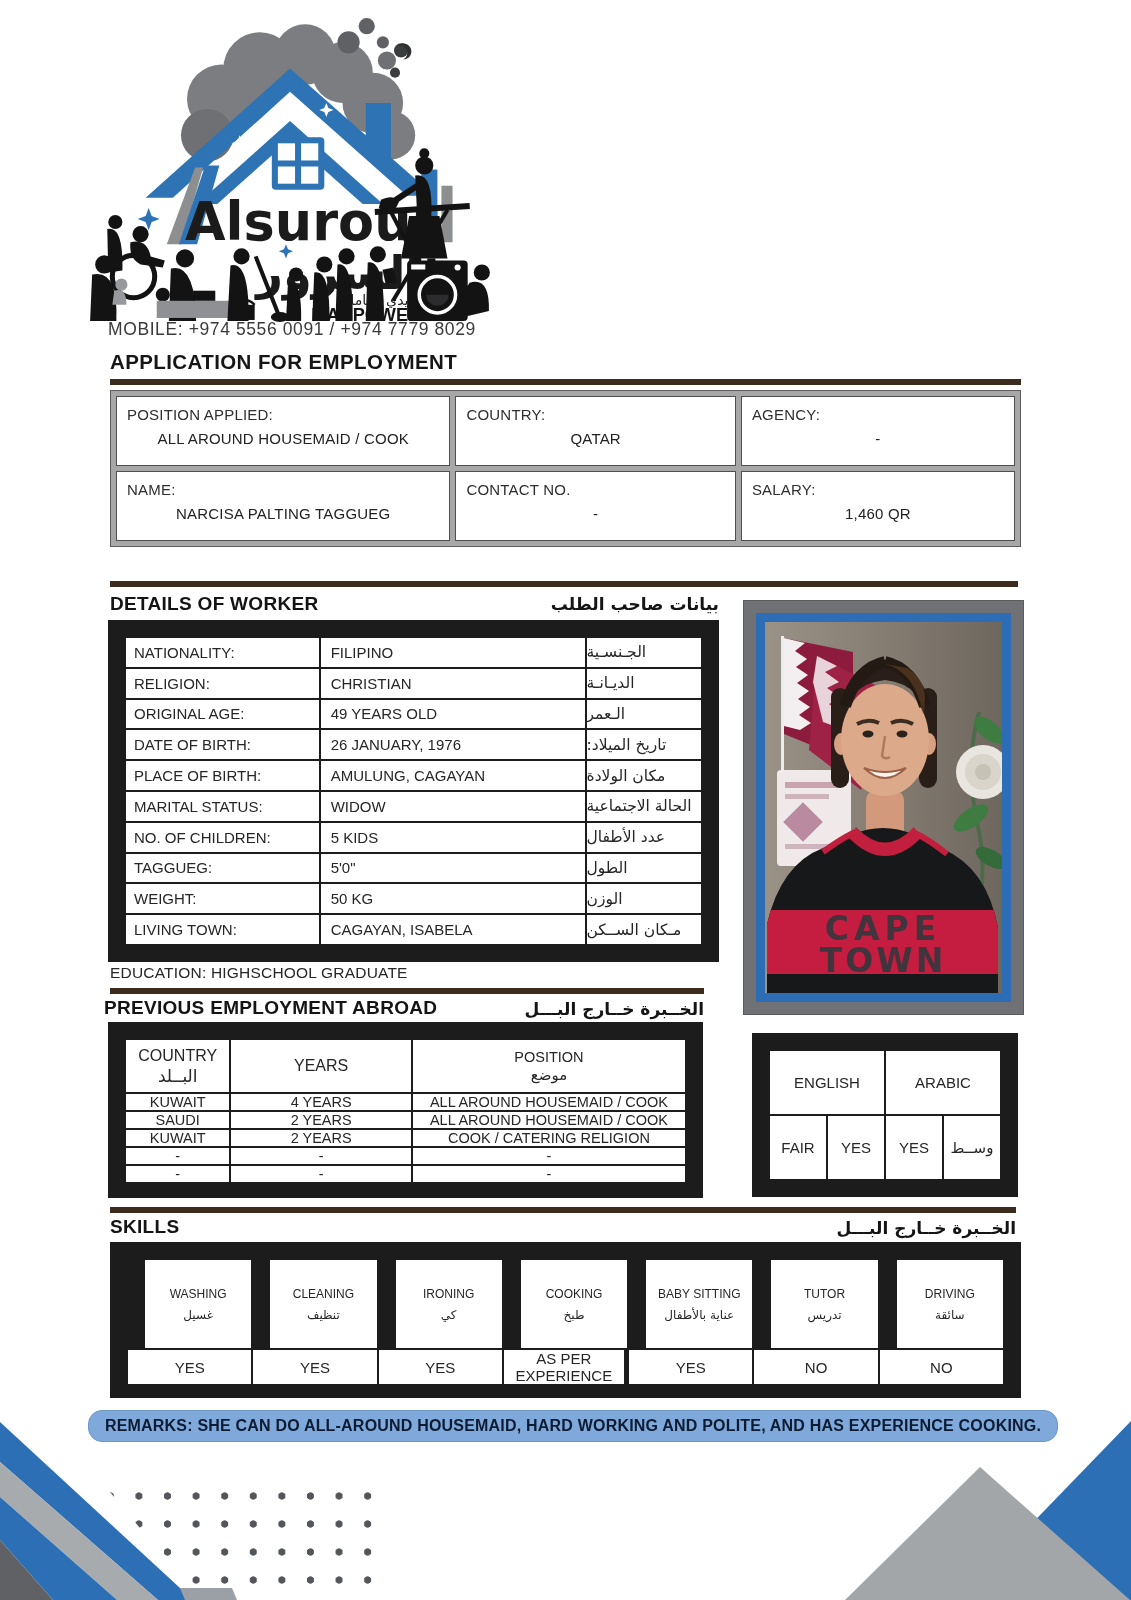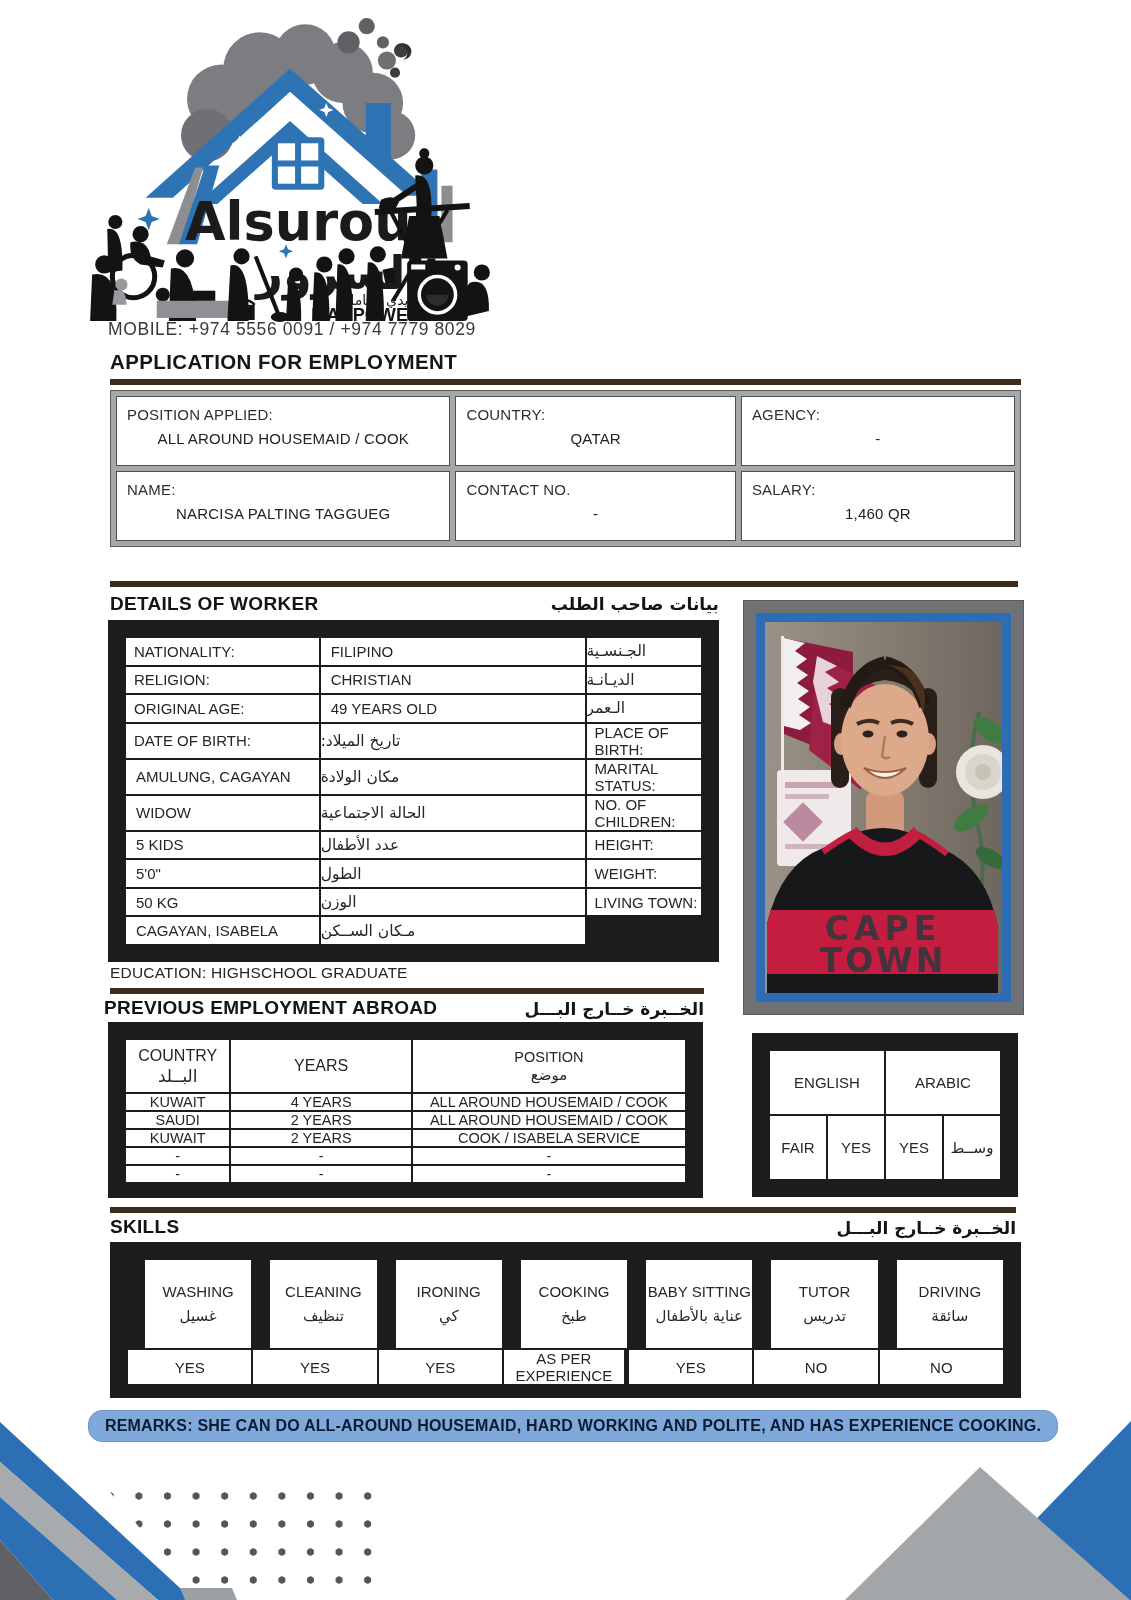--- a/index.html
+++ b/index.html
@@ -43,21 +43,21 @@
   .e-cell{justify-content:center;font-size:14.5px;}
 
   .lang-table{left:752px;top:1033px;width:266px;height:164px;display:flex;flex-direction:column;gap:2px;}
   .lang-row{flex:1;display:grid;gap:2px;}
   .lang-row.r1{grid-template-columns:1fr 1fr;}
   .lang-row.r2{grid-template-columns:repeat(4,1fr);}
   .l-cell{justify-content:center;font-size:15px;}
 
   .skills-table{left:110px;top:1242px;width:911px;height:156px;display:grid;
       grid-template-columns:repeat(7,1fr);grid-template-rows:88px auto;gap:2px;}
-  .s-head{flex-direction:column;justify-content:center;gap:7px;font-size:15px;text-align:center;margin-left:17px;}
+  .s-head{flex-direction:column;justify-content:center;gap:7px;font-size:12px;text-align:center;margin-left:17px;}
   .s-val{justify-content:center;text-align:center;font-size:15px;padding:0 6px;}
 
   .remarks{left:88px;top:1410px;width:968px;height:30px;background:#7ea9da;border:1px solid #6d96c5;
       border-radius:14px;display:flex;align-items:center;justify-content:center;
       font-size:16px;font-weight:bold;color:#0d1b33;letter-spacing:.2px;}
 
   .photo-frame{left:743px;top:600px;width:281px;height:415px;background:#707174;
       border:1px solid #5a5b5d;box-sizing:border-box;padding:12px;}
   .photo-blue{width:100%;height:100%;box-sizing:border-box;border:9px solid #2c6db6;background:#877f73;}
   .photo-blue svg{display:block;width:100%;height:100%;}
@@ -212,31 +212,32 @@
     <div class="bcell d-label">NATIONALITY:</div>
     <div class="bcell d-value">FILIPINO</div>
     <div class="bcell d-ar ar">الجـنسـية</div>
     <div class="bcell d-label">RELIGION:</div>
     <div class="bcell d-value">CHRISTIAN</div>
     <div class="bcell d-ar ar">الديـانـة</div>
     <div class="bcell d-label">ORIGINAL AGE:</div>
     <div class="bcell d-value">49 YEARS OLD</div>
     <div class="bcell d-ar ar">الـعمر</div>
     <div class="bcell d-label">DATE OF BIRTH:</div>
+    <div class="bcell d-value">26 JANUARY, 1976</div>
     <div class="bcell d-ar ar">تاريخ الميلاد:</div>
     <div class="bcell d-label">PLACE OF BIRTH:</div>
     <div class="bcell d-value">AMULUNG, CAGAYAN</div>
     <div class="bcell d-ar ar">مكان الولادة</div>
     <div class="bcell d-label">MARITAL STATUS:</div>
     <div class="bcell d-value">WIDOW</div>
     <div class="bcell d-ar ar">الحالة الاجتماعية</div>
     <div class="bcell d-label">NO. OF CHILDREN:</div>
     <div class="bcell d-value">5 KIDS</div>
     <div class="bcell d-ar ar">عدد الأطفال</div>
-    <div class="bcell d-label">HEIGHT:</div>
+    <div class="bcell d-label">TAGGUEG:</div>
     <div class="bcell d-value">5'0"</div>
     <div class="bcell d-ar ar">الطول</div>
     <div class="bcell d-label">WEIGHT:</div>
     <div class="bcell d-value">50 KG</div>
     <div class="bcell d-ar ar">الوزن</div>
     <div class="bcell d-label">LIVING TOWN:</div>
     <div class="bcell d-value">CAGAYAN, ISABELA</div>
     <div class="bcell d-ar ar">مـكان الســكن</div>
   </div>
 
@@ -260,21 +261,21 @@
       <div class="ar" style="font-size:15px;">موضع</div>
     </div>
     <div class="bcell e-cell">KUWAIT</div>
     <div class="bcell e-cell">4 YEARS</div>
     <div class="bcell e-cell">ALL AROUND HOUSEMAID / COOK</div>
     <div class="bcell e-cell">SAUDI</div>
     <div class="bcell e-cell">2 YEARS</div>
     <div class="bcell e-cell">ALL AROUND HOUSEMAID / COOK</div>
     <div class="bcell e-cell">KUWAIT</div>
     <div class="bcell e-cell">2 YEARS</div>
-    <div class="bcell e-cell">COOK / ISABELA SERVICE</div>
+    <div class="bcell e-cell">COOK / CATERING RELIGION</div>
     <div class="bcell e-cell">-</div>
     <div class="bcell e-cell">-</div>
     <div class="bcell e-cell">-</div>
     <div class="bcell e-cell">-</div>
     <div class="bcell e-cell">-</div>
     <div class="bcell e-cell">-</div>
   </div>
 
   <div class="abs photo-frame">
     <div class="photo-blue">

